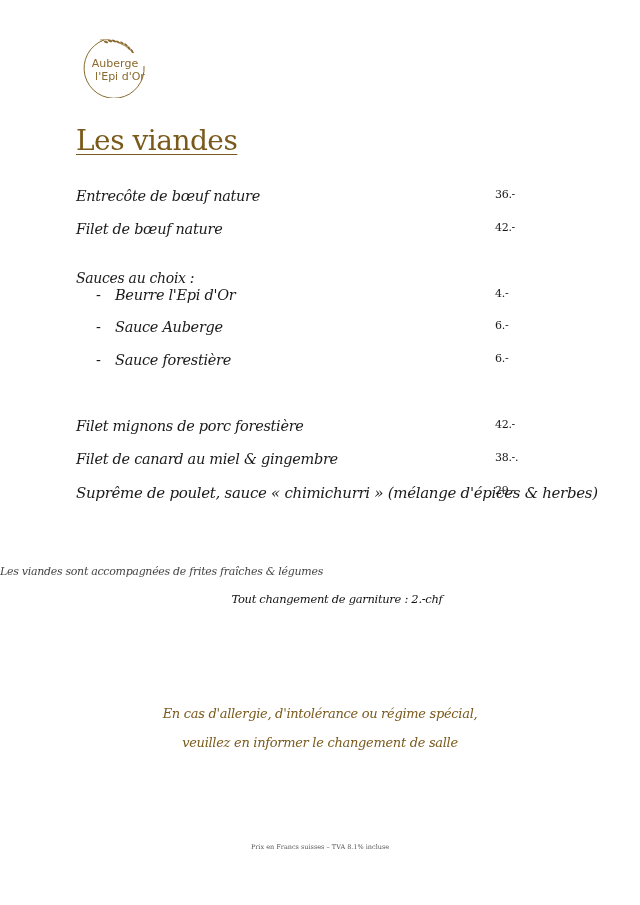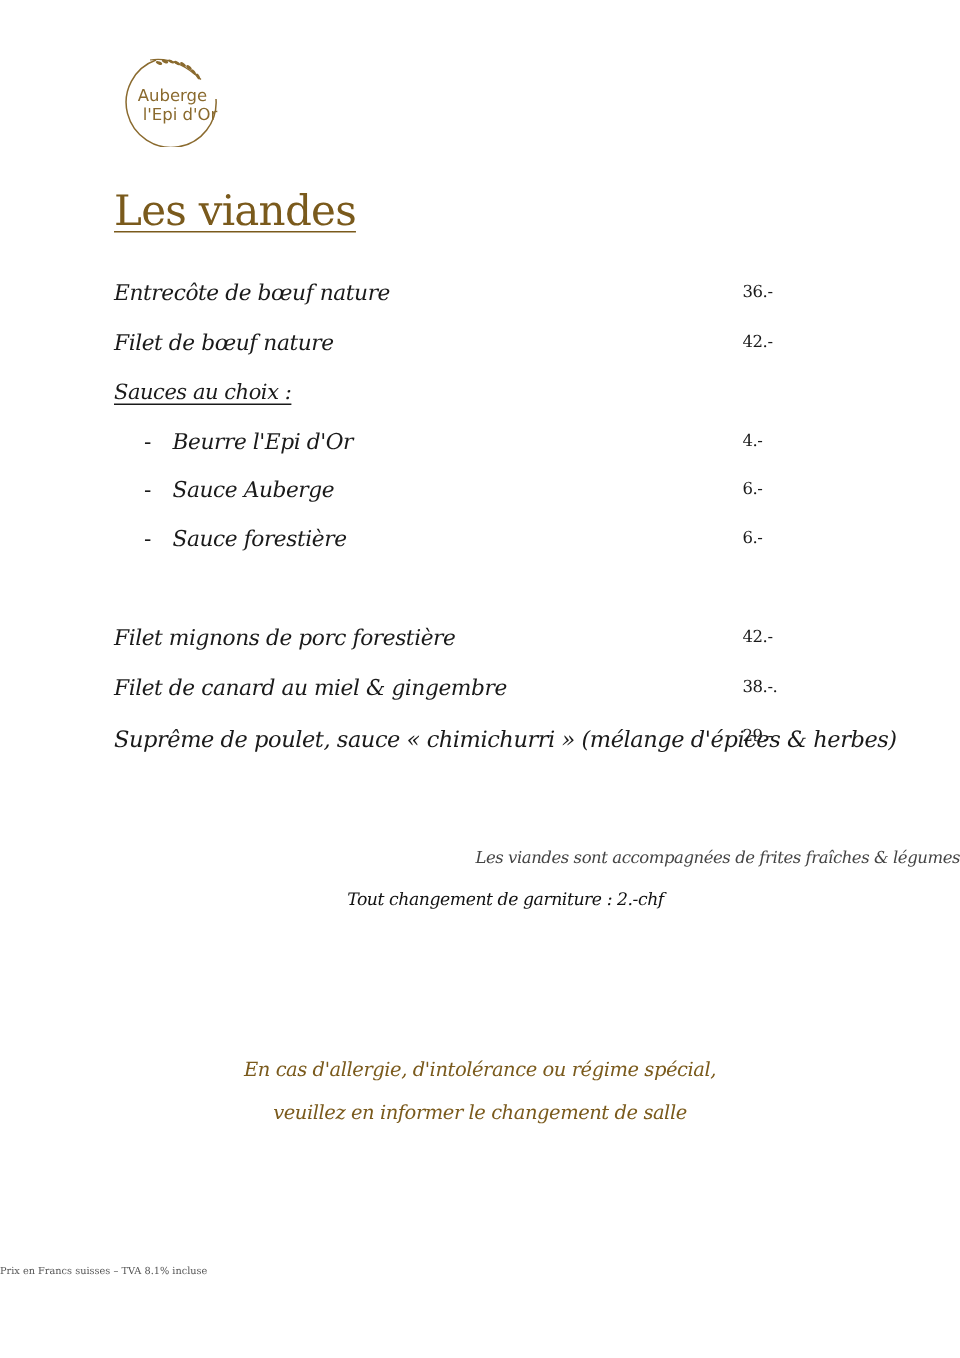--- a/index.html
+++ b/index.html
@@ -52,33 +52,32 @@
     }
     .row .dash {
       position: absolute;
       left: 20px;
       font-style: normal;
     }
     .row .sauce-name { position: absolute; left: 39px; }
     .sauces-heading {
       position: absolute;
       left: 76px;
-      top: 254px;
+      top: 270px;
       font-size: 14px;
       font-style: italic;
-      text-decoration: underline;
       text-underline-offset: 3px;
       letter-spacing: -0.3px;
     }
     .note1 {
       position: absolute;
       left: 0;
       width: 640px;
       top: 565px;
-      text-align: right;
+      text-align: left;
       font-size: 11px;
       font-style: italic;
       color: #444;
       letter-spacing: -0.3px;
     }
     .note2 {
       position: absolute;
       left: 0;
       width: 640px;
       top: 592px;
@@ -97,21 +96,21 @@
       font-size: 13px;
       font-style: italic;
       color: #7a5a1c;
       letter-spacing: -0.3px;
     }
     .footer {
       position: absolute;
       left: 0;
       width: 640px;
       top: 843px;
-      text-align: left;
+      text-align: center;
       font-size: 6.5px;
       color: #555;
     }
   </style>
 </head>
 <body>
 
 <div class="logo">
   <svg width="70" height="70" viewBox="0 0 70 70">
     <path d="M 22 12 A 30 30 0 1 0 62 38" fill="none" stroke="#8a6a2e" stroke-width="1"></path>

